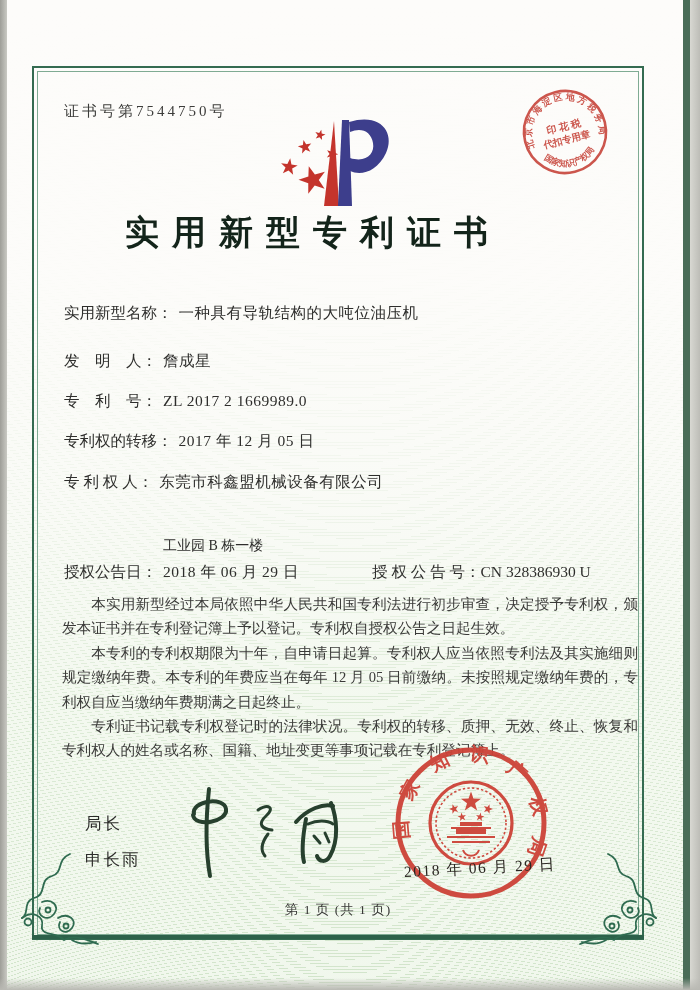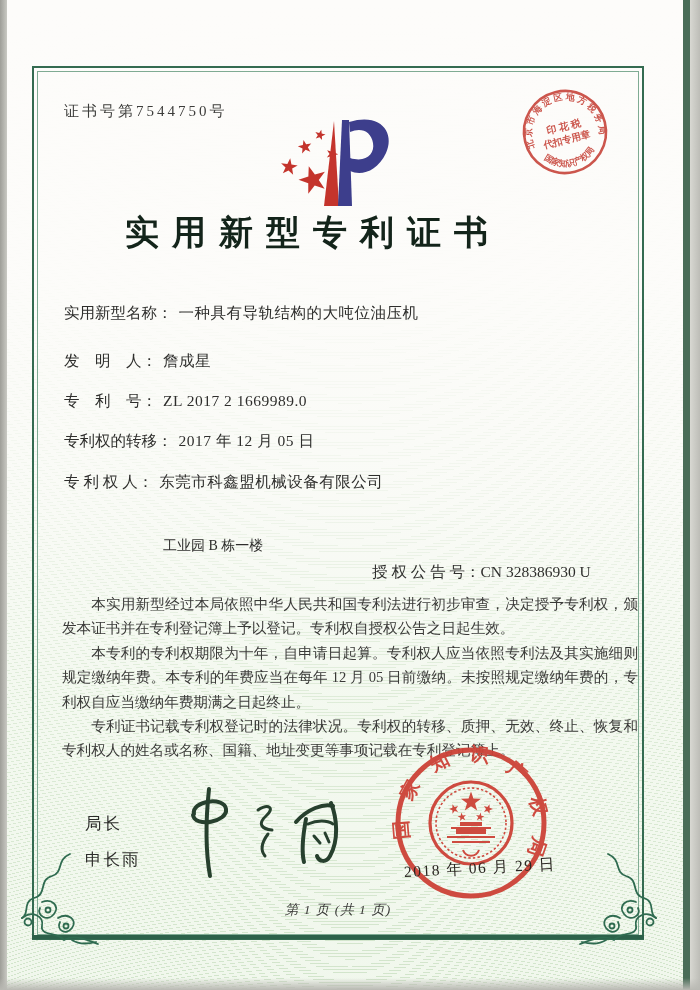--- a/index.html
+++ b/index.html
@@ -62,21 +62,21 @@
     letter-spacing:2px; line-height:36px; }
   .signature { position:absolute; left:178px; top:782px; width:185px; height:98px; }
 
   .tax-stamp { position:absolute; left:519px; top:86px; width:92px; height:92px;
     transform:rotate(-14deg); opacity:0.92; }
   .office-seal { position:absolute; left:391px; top:743px; width:160px; height:160px; opacity:0.95; }
   .seal-date { position:absolute; left:404px; top:858px; font-size:15.5px; color:#2b2722;
     letter-spacing:1.5px; transform:rotate(-3deg); white-space:nowrap; }
 
   .footer { position:absolute; left:32px; top:901px; width:612px; text-align:center;
-    font-size:13.5px; color:#3a3a38; letter-spacing:1px;font-style:italic; }
+    font-size:13.5px; color:#3a3a38; letter-spacing:1px; }
 </style>
 </head>
 <body>
 
 <div class="scan">
   <div class="waves"></div>
 
   <div class="frame">
     <div class="frame-inner"></div>
   </div>
@@ -138,20 +138,23 @@
   <div class="field f2">
     <span class="lab">专　利　号：</span><span class="val">ZL 2017 2 1669989.0</span>
   </div>
   <div class="field f3">
     <span class="lab">专利权的转移：</span><span class="val">2017 年 12 月 05 日</span>
   </div>
   <div class="field f4">
     <span class="lab">专 利 权 人：</span><span class="val">东莞市科鑫盟机械设备有限公司</span>
   </div>
   <div class="addr-line2">工业园 B 栋一楼</div>
+  <div class="field f-grant">
+    <span class="lab">授权公告日：</span><span class="val">2018 年 06 月 29 日</span>
+  </div>
   <div class="grant-no">
     <span class="lab">授 权 公 告 号：</span><span class="val">CN 328386930 U</span>
   </div>
 
   <div class="paras">
     <p>本实用新型经过本局依照中华人民共和国专利法进行初步审查，决定授予专利权，颁发本证书并在专利登记簿上予以登记。专利权自授权公告之日起生效。</p>
     <p>本专利的专利权期限为十年，自申请日起算。专利权人应当依照专利法及其实施细则规定缴纳年费。本专利的年费应当在每年 12 月 05 日前缴纳。未按照规定缴纳年费的，专利权自应当缴纳年费期满之日起终止。</p>
     <p>专利证书记载专利权登记时的法律状况。专利权的转移、质押、无效、终止、恢复和专利权人的姓名或名称、国籍、地址变更等事项记载在专利登记簿上。</p>
   </div>
 

